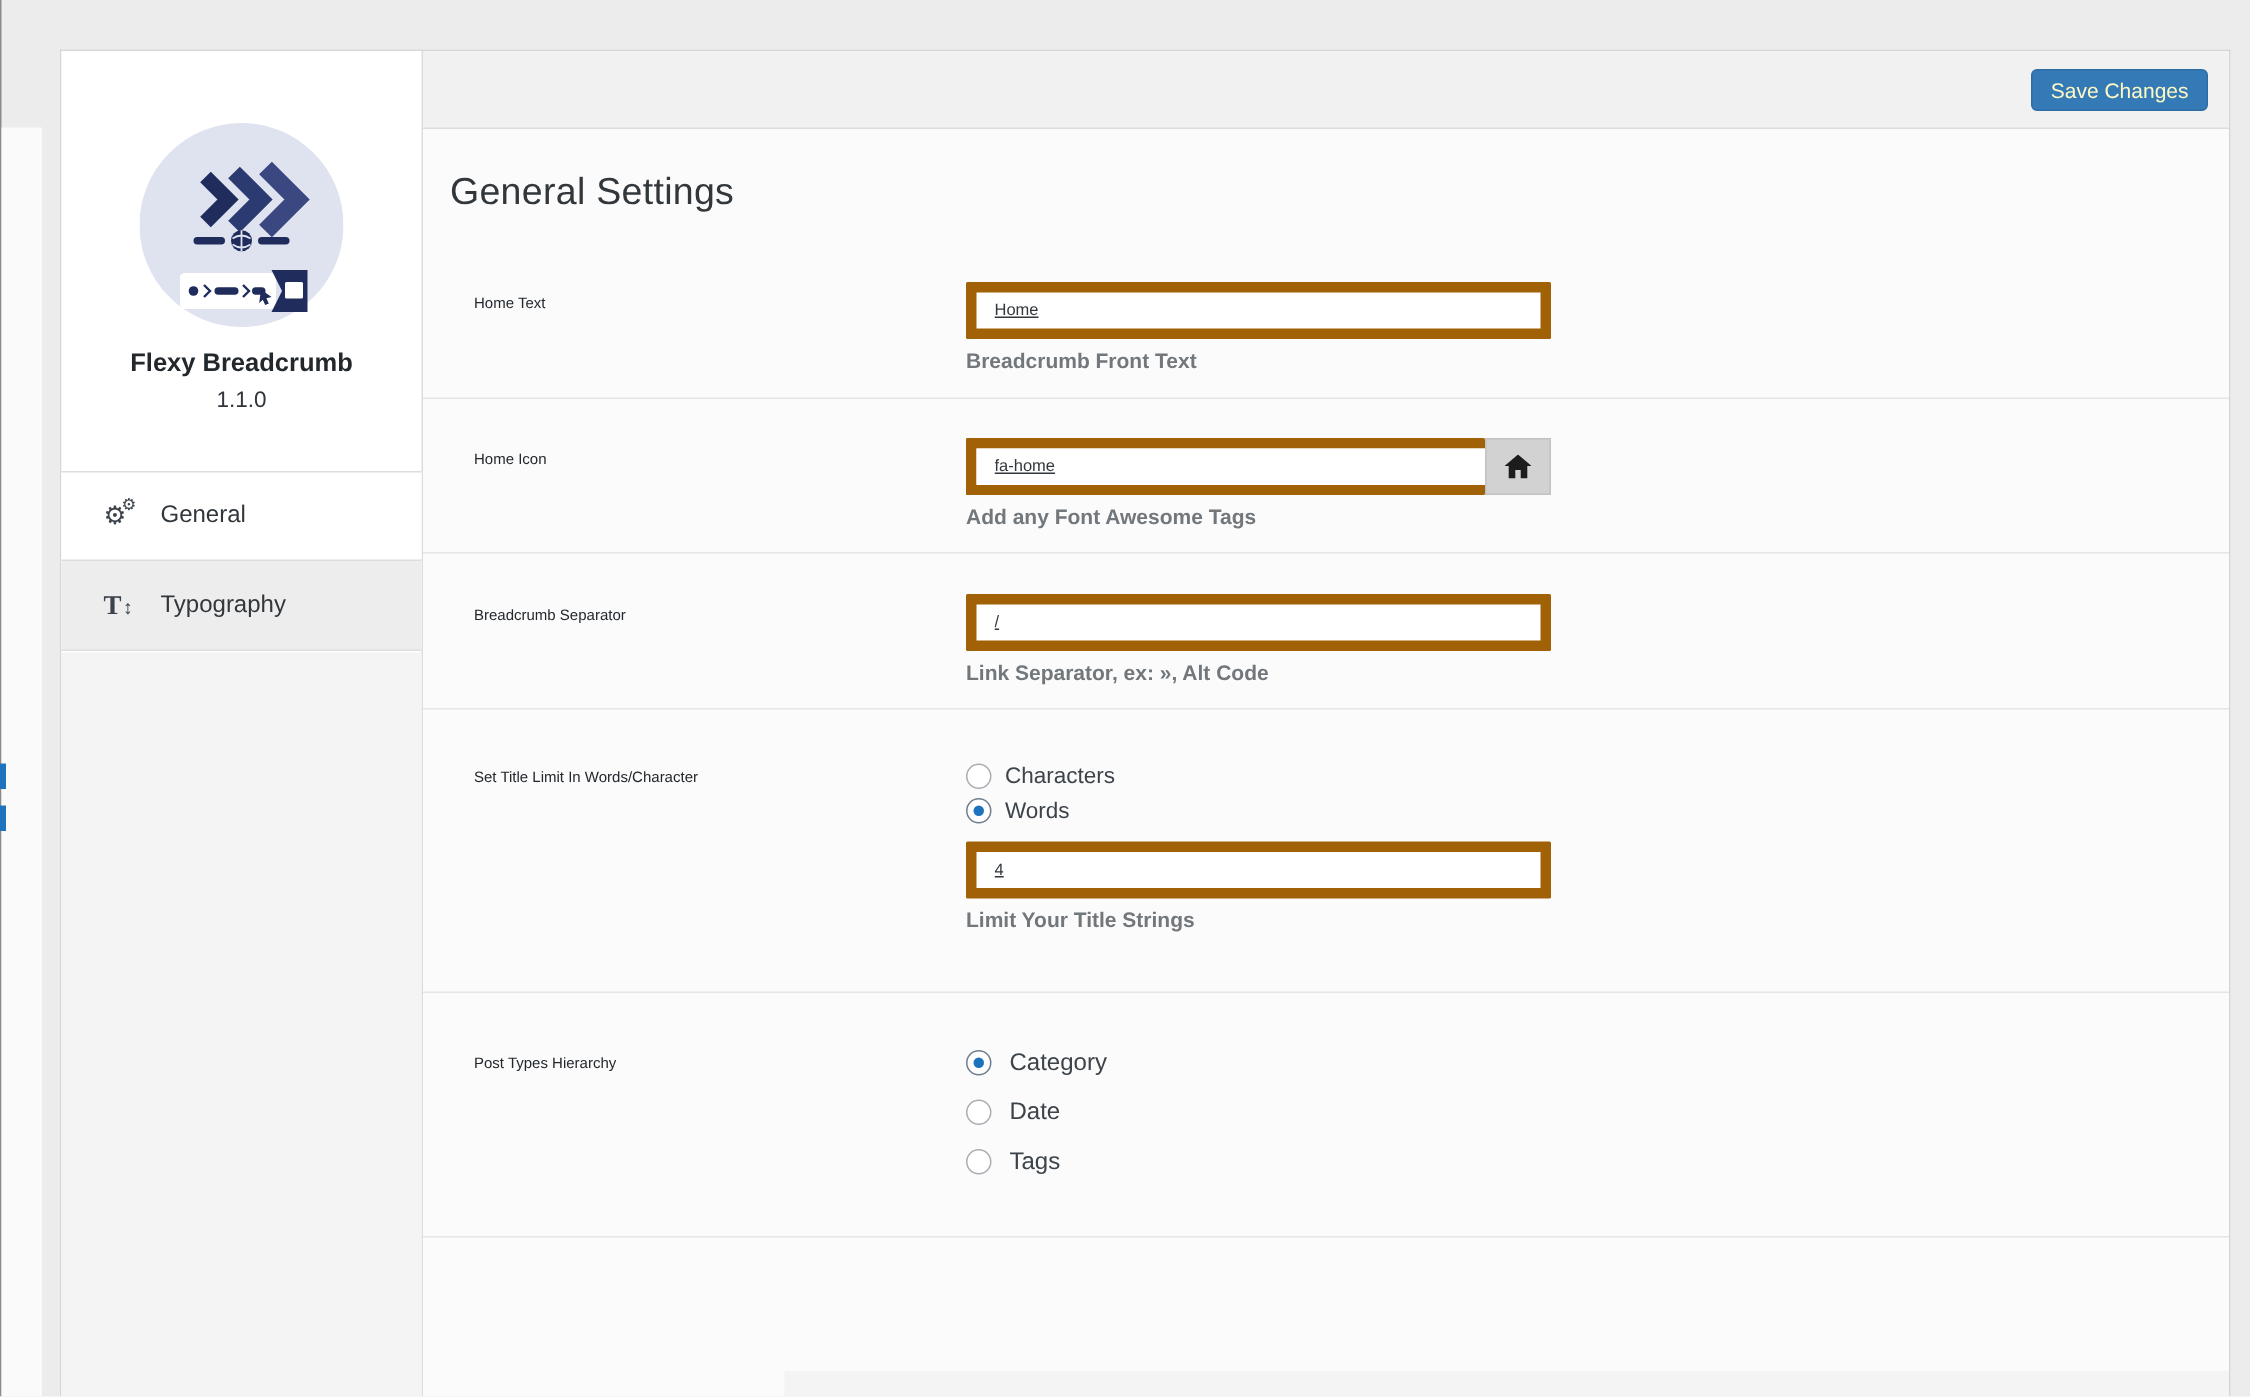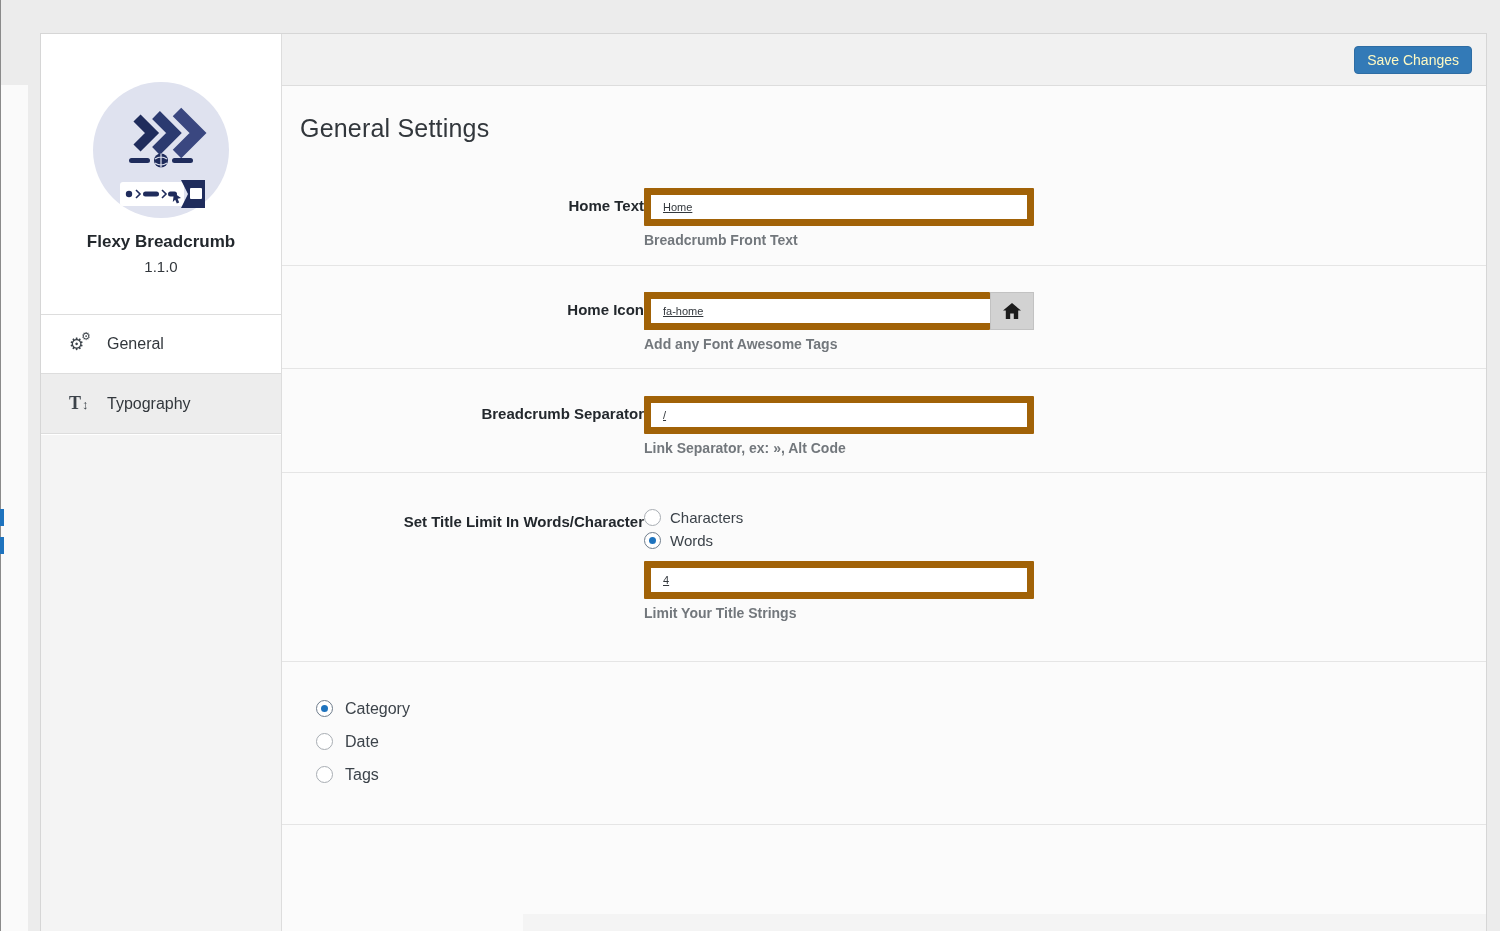--- a/index.html
+++ b/index.html
@@ -52,21 +52,21 @@
     height: 52px; background: #f1f1f1; border-bottom: 1px solid #ddd; position: relative;
   }
   .save-btn {
     position: absolute; right: 14px; top: 12px; height: 28px; padding: 0 12px;
     background: #337ab7; border: 1px solid #2e6da4; border-radius: 4px;
     color: #fef9c3; font-size: 14px; font-family: inherit; cursor: pointer;
   }
   .page-title { padding: 28px 0 29px 18px; font-size: 25px; font-weight: 400; color: #32373c; letter-spacing: .2px; }
 
   .srow { display: flex; border-bottom: 1px solid #e5e5e5; padding-left: 34px; }
-  .srow .flabel { width: 328px; flex: none; font-size: 15px; font-weight: 700; color: #23282d; text-align: right; }
+  .srow .flabel { width: 328px; flex: none; font-size: 10px; font-weight: 400; color: #23282d; }
   .row-simple { }
   .row-simple .flabel { padding-top: 9px; }
   .r1 { padding-top: 16px; padding-bottom: 17px; }
   .r2 { padding-top: 26px; padding-bottom: 16px; }
   .r3 { padding-top: 27px; padding-bottom: 16px; }
   .r4 { padding-top: 33px; padding-bottom: 40px; }
   .r4 .flabel { padding-top: 7px; }
   .r5 { padding-top: 24px; padding-bottom: 15px; }
   .r6 { padding-top: 30px; padding-bottom: 33px; border-bottom: 1px solid #e5e5e5; }
   .r6 .flabel { padding-top: 12px; }
@@ -197,20 +197,21 @@
           <span class="radio checked"></span>
           <span class="rlabel">Words</span>
         </div>
         <input class="text-input limit-input" type="text" value="4" style="">
         <div class="help">Limit Your Title Strings</div>
       </div>
     </div>
 
 
     <div class="srow r6">
+      <div class="flabel">Post Types Hierarchy</div>
       <div class="fctrl post-radios">
         <div class="radio-line">
           <span class="radio checked"></span>
           <span class="rlabel">Category</span>
         </div>
         <div class="radio-line">
           <span class="radio"></span>
           <span class="rlabel">Date</span>
         </div>
         <div class="radio-line">

